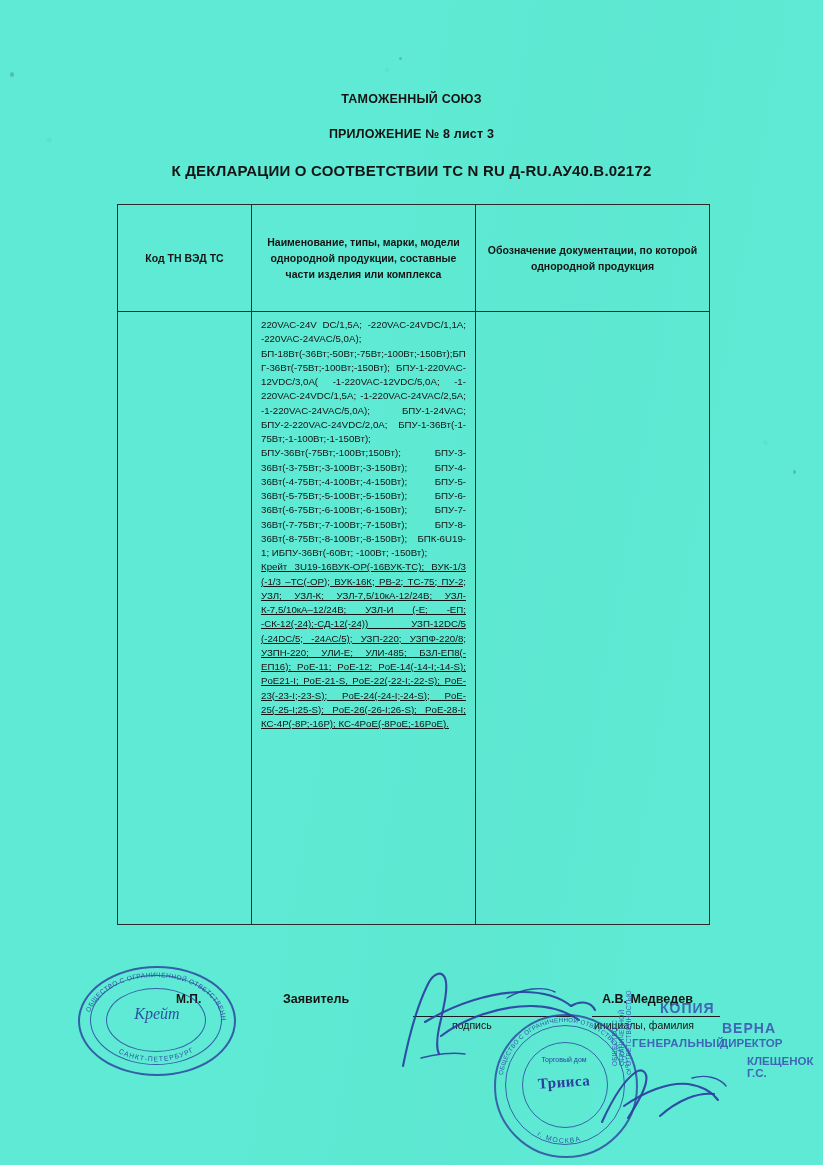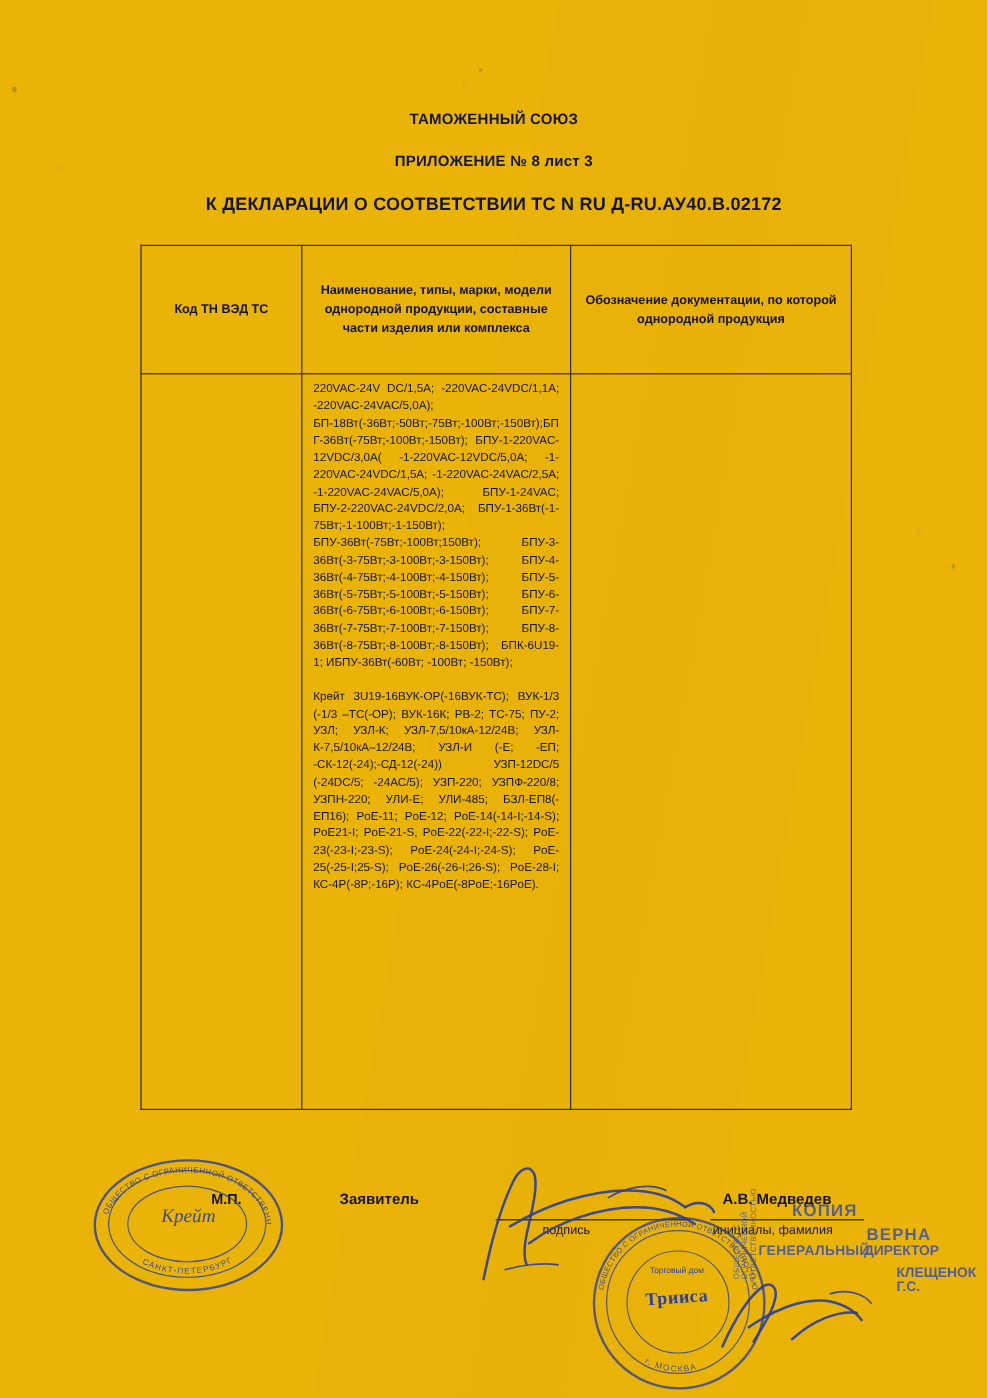--- a/index.html
+++ b/index.html
@@ -11,21 +11,21 @@
     height: 1165px;
     background: #ffffff;
     font-family: "Liberation Sans", sans-serif;
     color: #141414;
     position: relative;
     overflow: hidden;
   }
   .page {
     position: absolute;
     inset: 0;
-    background: #eab308;
+    background: #5eead4;
   }
   
   .scan-noise {
     position: absolute;
     inset: 0;
     pointer-events: none;
     background:
       radial-gradient(circle at 6% 12%, rgba(0,0,0,0.035) 0 2px, rgba(0,0,0,0) 3px),
       radial-gradient(circle at 93% 38%, rgba(0,0,0,0.03) 0 2px, rgba(0,0,0,0) 3px),
       radial-gradient(circle at 47% 6%, rgba(0,0,0,0.03) 0 1.5px, rgba(0,0,0,0) 3px),
@@ -74,21 +74,21 @@
 
   td.cell-code { height: 610px; }
   td.cell-name {
     padding: 6px 9px 8px 9px;
     font-size: 9.7px;
     line-height: 1.47;
     text-align: justify;
     word-break: break-word;
   }
   td.cell-name p { margin: 0; }
-  td.cell-name p + p { margin-top: 14px; }
+  td.cell-name p + p { margin-top: 0px; text-decoration: underline; }
 
   
   .footer {
     position: absolute;
     left: 0;
     right: 0;
     top: 975px;
     height: 190px;
   }
   .mp {

